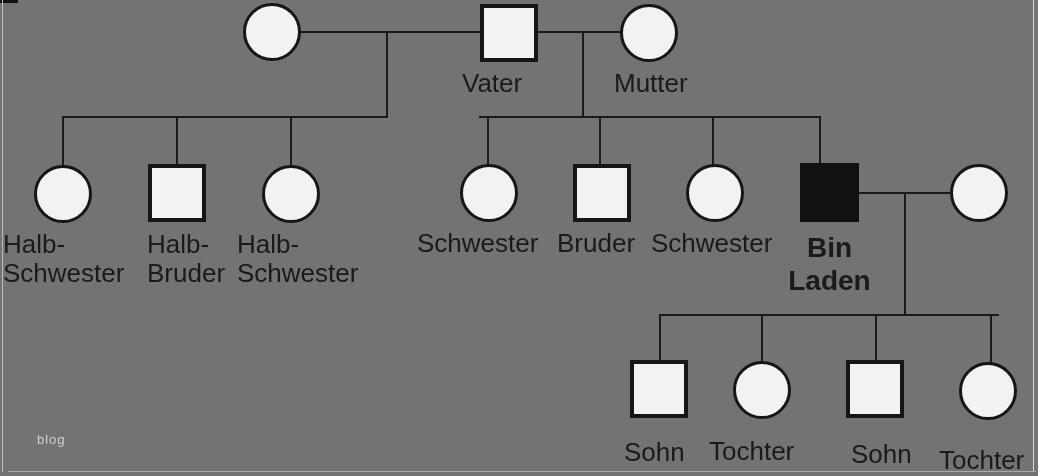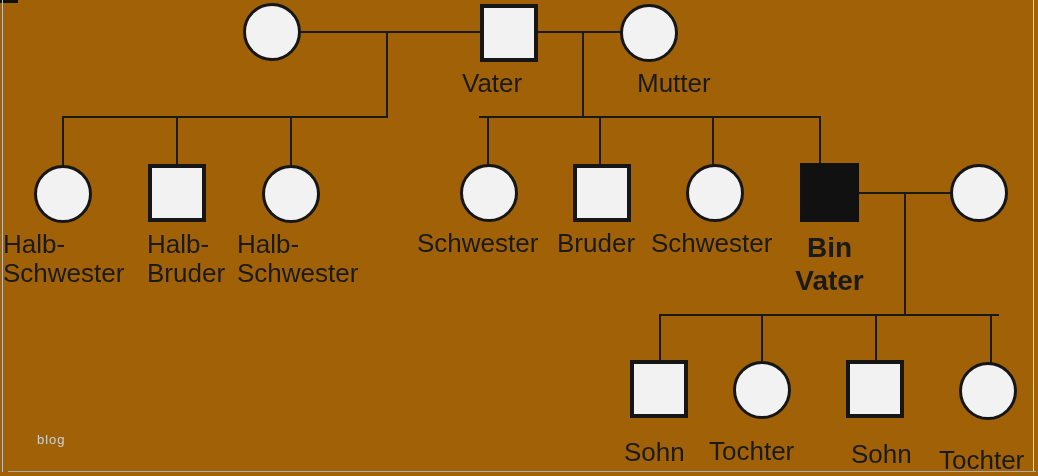--- a/index.html
+++ b/index.html
@@ -1,19 +1,19 @@
 <!DOCTYPE html>
 <html><head>
 <meta charset="utf-8">
 <style>
   html,body{margin:0;padding:0;}
   #canvas{
     position:relative;
     width:1038px;height:476px;
-    background:#a16207;
+    background:#737373;
     overflow:hidden;
     font-family:"Liberation Sans", sans-serif;
     color:#1a1a1a;
   }
   .hline,.vline{position:absolute;background:#1a1a1a;}
   .hline{height:2px;}
   .vline{width:2px;}
   .circle{
     position:absolute;width:52px;height:52px;
     border:3px solid #161616;border-radius:50%;
@@ -88,32 +88,32 @@
   <div class="circle" style="left:686px;top:164px;"></div>
   <div class="square filled" style="left:800px;top:163px;"></div>
   <div class="circle" style="left:950px;top:164px;"></div>
 
   <div class="square" style="left:630px;top:360px;"></div>
   <div class="circle" style="left:733px;top:361px;"></div>
   <div class="square" style="left:846px;top:360px;"></div>
   <div class="circle" style="left:959px;top:362px;"></div>
 
   <div class="lbl" style="left:462px;top:69px;">Vater</div>
-  <div class="lbl" style="left:637px;top:69px;">Mutter</div>
+  <div class="lbl" style="left:614px;top:69px;">Mutter</div>
   <div class="lbl" style="left:3px;top:230px;">Halb-
 Schwester</div>
   <div class="lbl" style="left:147px;top:230px;">Halb-
 Bruder</div>
   <div class="lbl" style="left:237px;top:230px;">Halb-
 Schwester</div>
   <div class="lbl" style="left:417px;top:229px;">Schwester</div>
   <div class="lbl" style="left:557px;top:229px;">Bruder</div>
   <div class="lbl" style="left:651px;top:229px;">Schwester</div>
   <div class="lbl big" style="left:769px;top:231px;">Bin
-Vater</div>
+Laden</div>
   <div class="lbl" style="left:624px;top:438px;">Sohn</div>
   <div class="lbl" style="left:709px;top:437px;">Tochter</div>
   <div class="lbl" style="left:851px;top:440px;">Sohn</div>
   <div class="lbl" style="left:939px;top:446px;">Tochter</div>
 
   <div id="watermark">blog</div>
 
 </div>
 
 </body></html>

